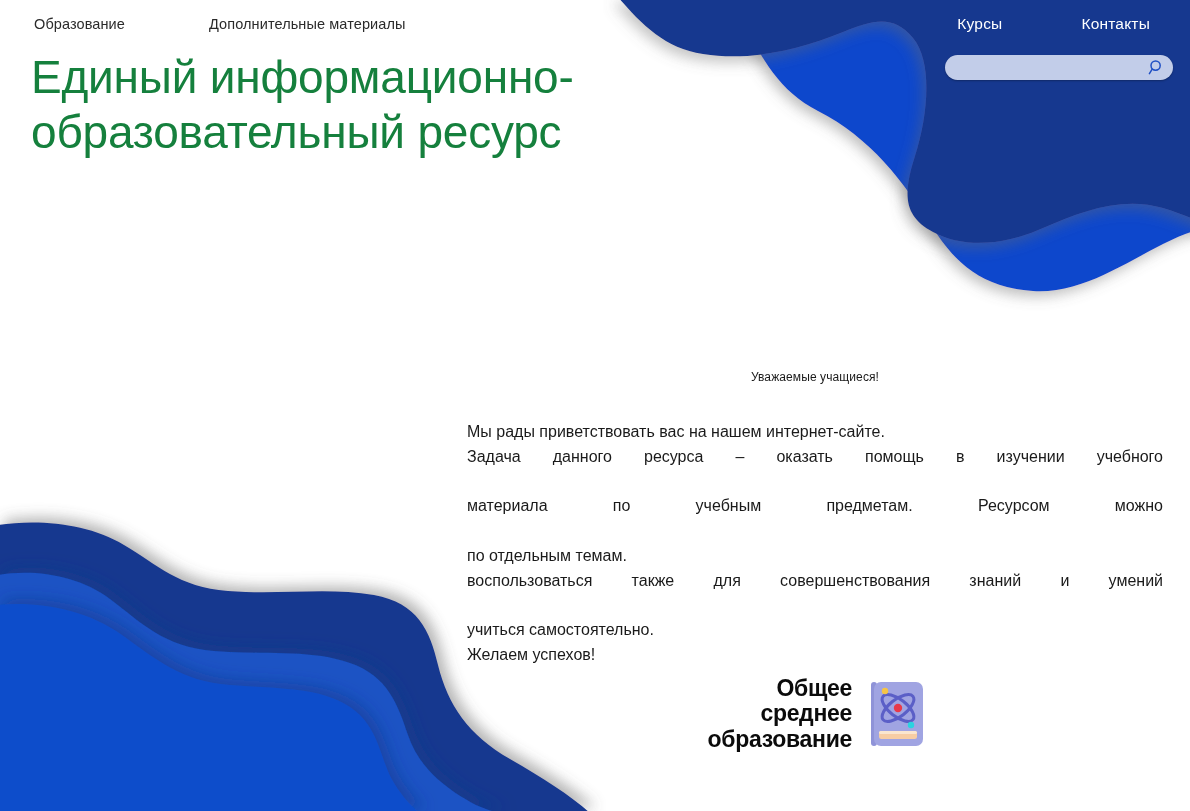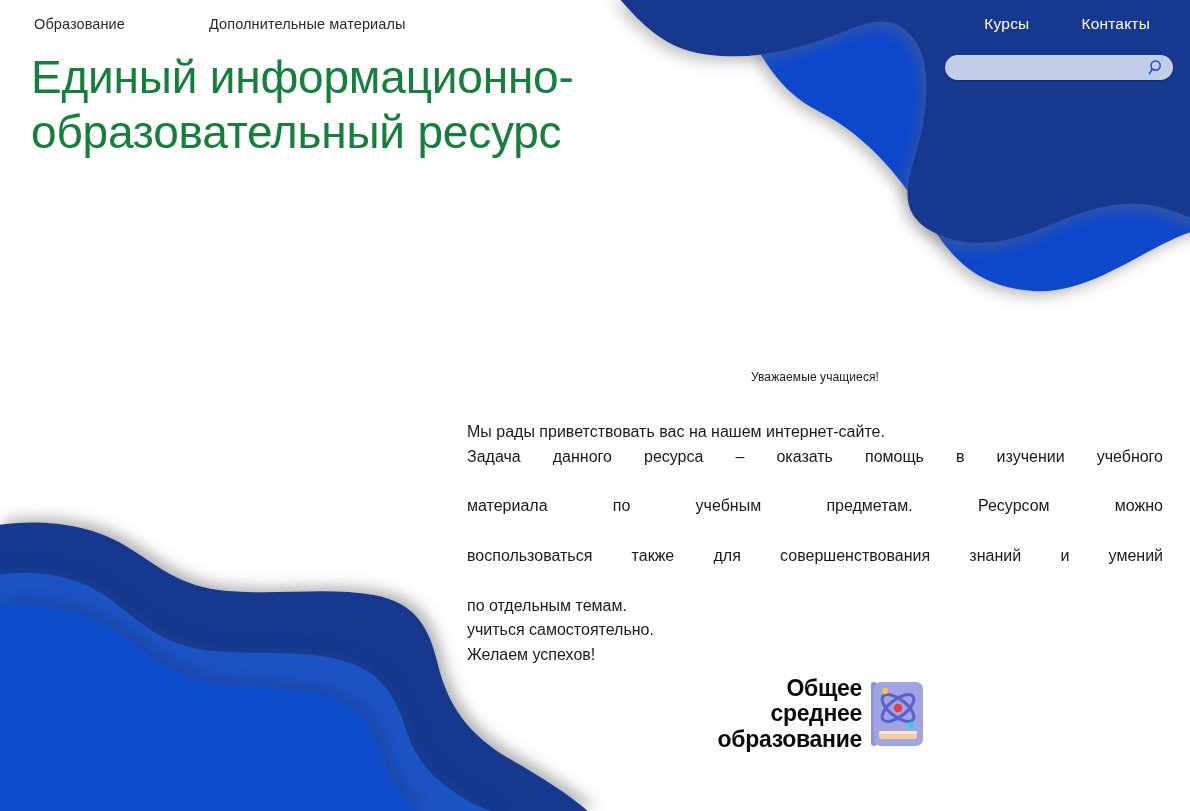--- a/index.html
+++ b/index.html
@@ -68,21 +68,21 @@
     text-decoration: none;
     white-space: nowrap;
     cursor: pointer;
   }
   .nav-right {
     position: absolute;
     top: 15px;
     right: 40px;
     display: flex;
     align-items: center;
-    gap: 52px;
+    gap: 79px;
   }
   .nav-right .nav-link {
     font-size: 15.5px;
     color: #ffffff;
     letter-spacing: .2px;
     text-decoration: none;
     white-space: nowrap;
     cursor: pointer;
   }
 
@@ -177,21 +177,21 @@
   
   .logo {
     position: absolute;
     top: 672px;
     left: 662px;
     width: 262px;
     height: 84px;
     display: flex;
     align-items: center;
     justify-content: flex-end;
-    gap: 8px;
+    gap: 18px;
     z-index: 4;
   }
   .logo-text {
     text-align: right;
     font-size: 23px;
     line-height: 25.5px;
     font-weight: 700;
     color: #0b0b0b;
     letter-spacing: -0.3px;
     white-space: nowrap;
@@ -309,22 +309,22 @@
   </div>
 
   <h1 class="hero-title">Единый информационно-образовательный ресурс</h1>
 
   <div class="content">
     <div class="greeting">Уважаемые учащиеся!</div>
     <div class="body-text">
       <span class="line">Мы рады приветствовать вас на нашем интернет-сайте.</span>
       <span class="line just">Задача данного ресурса – оказать помощь в изучении учебного</span>
       <span class="line just">материала по учебным предметам. Ресурсом можно</span>
+      <span class="line">по отдельным темам.</span>
       <span class="line just">воспользоваться также для совершенствования знаний и умений</span>
-      <span class="line">по отдельным темам.</span>
       <span class="line">учиться самостоятельно.</span>
       <span class="line">Желаем успехов!</span>
     </div>
   </div>
 
   <div class="logo">
     <div class="logo-text">
       <span>Общее</span>
       <span>среднее</span>
       <span>образование</span>

